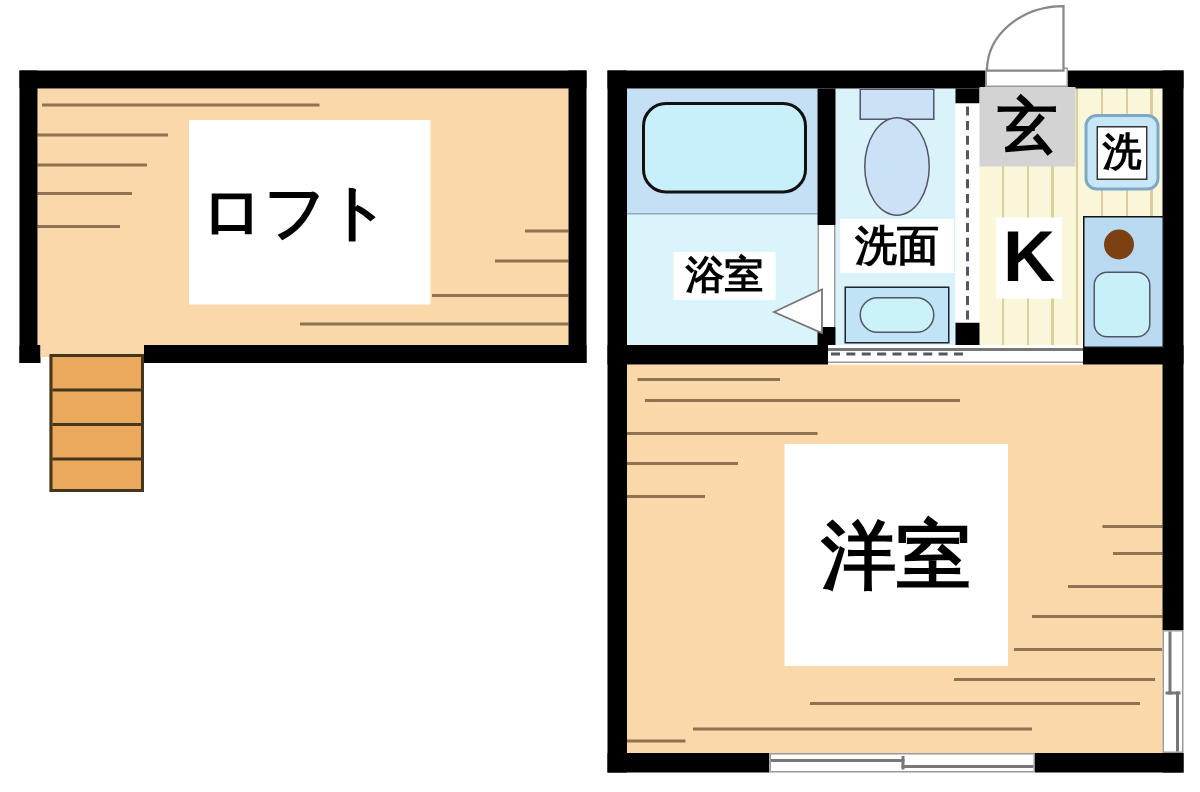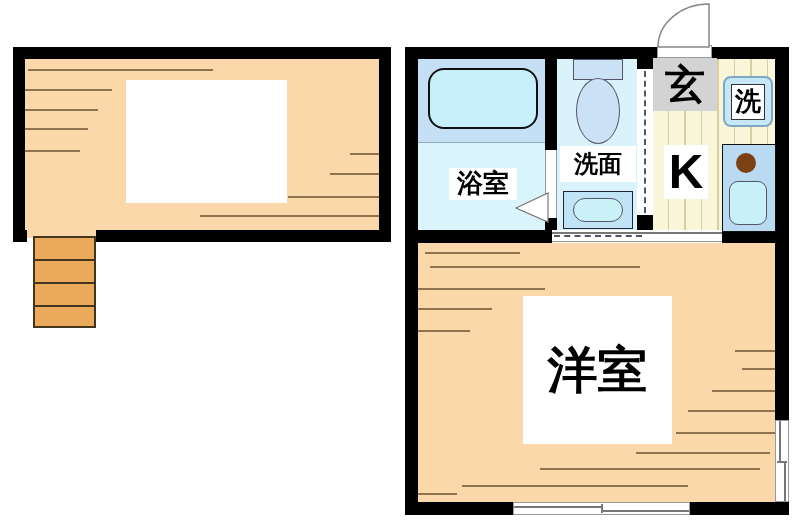--- a/index.html
+++ b/index.html
@@ -38,20 +38,21 @@
   <div class="wall" style="left:96px;top:230px;width:295px;height:12px;"></div>
 
   <div class="floor-wood" style="left:27px;top:228px;width:69px;height:10px;"></div>
   <div class="fixture" style="left:33px;top:236px;width:63px;height:92px;background:#eba95b;border:2px solid #44351f;">
     <div class="abs" style="left:0;top:21px;width:59px;height:2px;background:#44351f;"></div>
     <div class="abs" style="left:0;top:44px;width:59px;height:2px;background:#44351f;"></div>
     <div class="abs" style="left:0;top:67px;width:59px;height:2px;background:#44351f;"></div>
   </div>
 
   <div class="label-box" style="left:126px;top:80px;width:161px;height:123px;font-size:41px;align-items:flex-start;padding-left:8px;box-sizing:border-box;">
+    <span>ロフト</span>
   </div>
 
   <div class="fixture" style="left:418px;top:59px;width:127px;height:84px;background:#c5dff4;"></div>
   <div class="fixture" style="left:418px;top:143px;width:127px;height:87px;background:#d9f5fb;"></div>
   <div class="fixture" style="left:418px;top:142px;width:127px;height:1px;background:#8fa9bd;"></div>
   <div class="fixture" style="left:557px;top:59px;width:80px;height:171px;background:#daf3fa;"></div>
   <div class="fixture" style="left:653px;top:59px;width:122px;height:171px;background:#faf6da;
               background-image:repeating-linear-gradient(to right,transparent 0 15px,#d9ce9e 15px 16.5px);"></div>
   <div class="floor-wood" style="left:418px;top:243px;width:357px;height:259px;"></div>
 
@@ -122,21 +123,21 @@
     <span>洗</span>
   </div>
   <div class="fixture" style="left:722px;top:144px;width:54px;height:88px;background:#badaf1;border:1.5px solid #111;box-sizing:border-box;">
     <div class="abs" style="left:13px;top:8px;width:20px;height:20px;background:#7b4113;border-radius:50%;"></div>
     <div class="abs" style="left:6px;top:36px;width:36px;height:42px;background:#c8f0f9;border:1.5px solid #556;border-radius:9px;"></div>
   </div>
 
   <div class="label-box" style="left:449px;top:168px;width:68px;height:32px;font-size:26px;">
     <span>浴室</span>
   </div>
-  <div class="label-box" style="left:560px;top:146px;width:76px;height:36px;font-size:24px;">
+  <div class="label-box" style="left:560px;top:146px;width:76px;height:36px;font-size:28px;">
     <span>洗面</span>
   </div>
   <div class="label-box" style="left:653px;top:58px;width:64px;height:53px;background:#d3d3d3;font-size:40px;">
     <span>玄</span>
   </div>
   <div class="label-box" style="left:664px;top:145px;width:44px;height:54px;font-size:48px;">
     <span>K</span>
   </div>
   <div class="label-box" style="left:523px;top:296px;width:149px;height:148px;font-size:50px;">
     <span>洋室</span>

